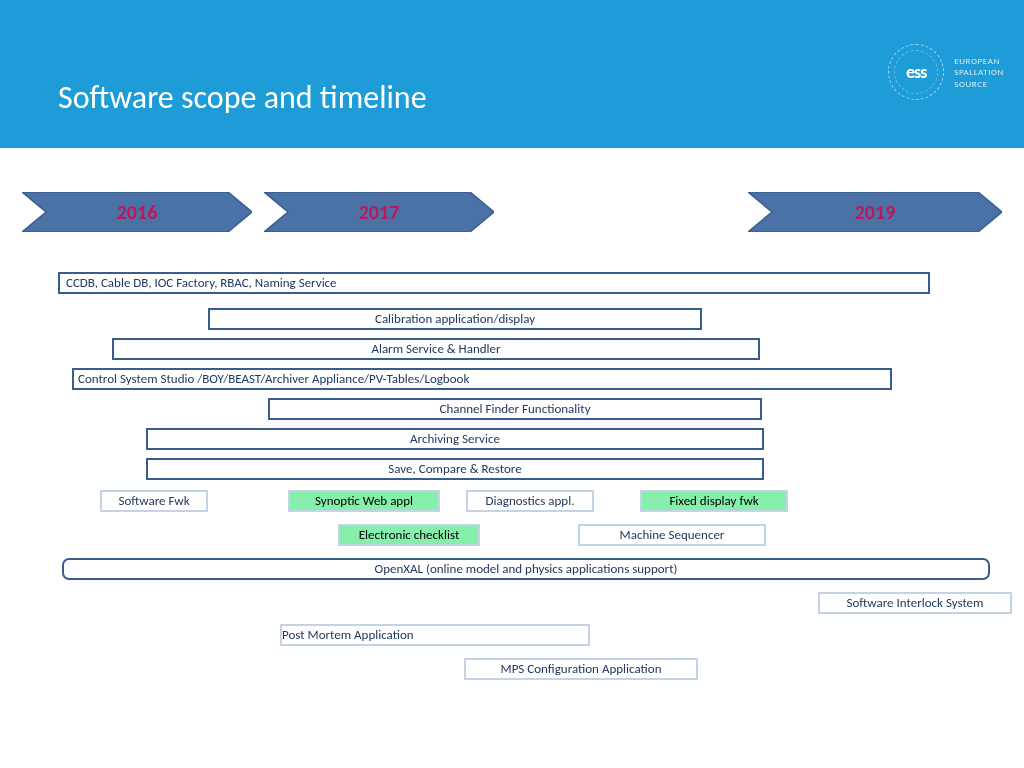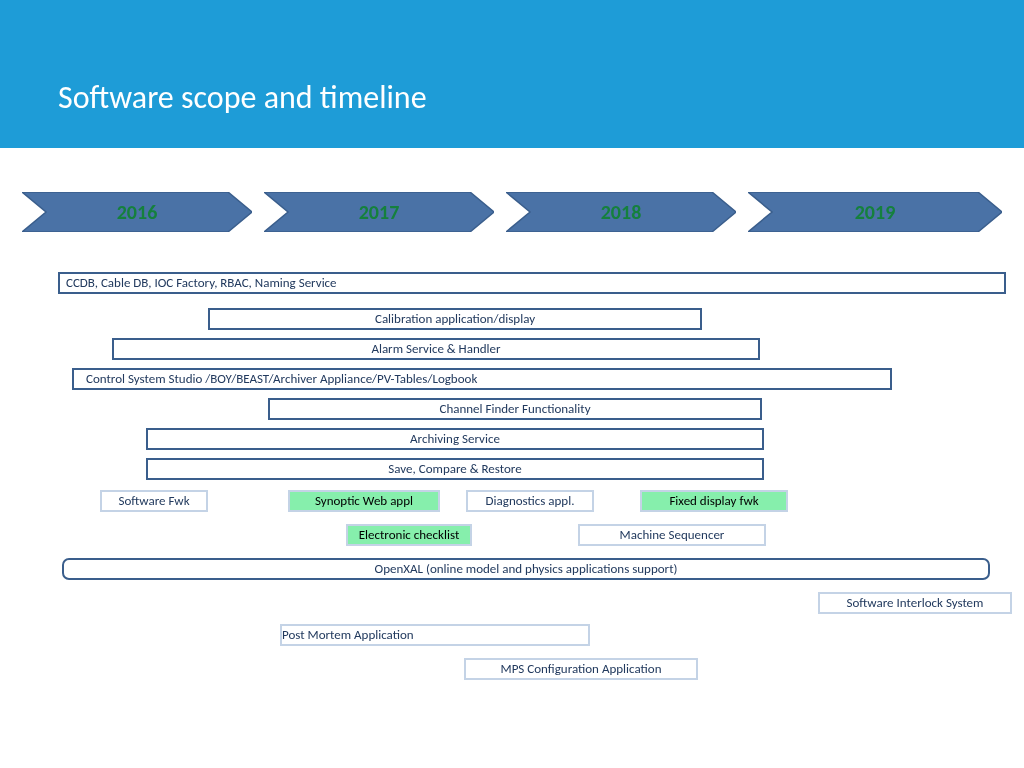--- a/index.html
+++ b/index.html
@@ -87,21 +87,21 @@
   }
   .chevron svg { display: block; }
   .chevron-label {
     position: absolute;
     inset: 0;
     display: flex;
     align-items: center;
     justify-content: center;
     font-size: 20px;
     font-weight: 700;
-    color: #15803d;
+    color: #be185d;
   }
 
   .bars {
     position: relative;
   }
   .bar {
     position: absolute;
     height: 22px;
     border: 2px solid #3a5e8c;
     background: #ffffff;
@@ -121,61 +121,65 @@
     background: #86efac;
     border-color: #c4d3e6;
     color: #000;
   }
 </style>
 </head>
 <body>
 
 <div class="header">
   <div class="title">Software scope and timeline</div>
+  <div class="logo-block">
+    <div class="logo-circle">
+      <span class="logo-text">ess</span>
+    </div>
+    <div class="logo-label">
+      <div>EUROPEAN</div>
+      <div>SPALLATION</div>
+      <div>SOURCE</div>
+    </div>
+  </div>
 </div>
 
 <div class="content">
   <div class="year-row" id="year-row">
       <div class="chevron" style="left: 22px; width: 230px;">
         <svg width="230" height="40" viewBox="0 0 230 40">
           <polygon points="0,0 206,0 230,20 206,40 0,40 24,20" fill="#4a72a6" stroke="#3a5e8c" stroke-width="1.5"></polygon>
         </svg>
         <div class="chevron-label">2016</div>
       </div>
       <div class="chevron" style="left: 264px; width: 230px;">
         <svg width="230" height="40" viewBox="0 0 230 40">
           <polygon points="0,0 206,0 230,20 206,40 0,40 24,20" fill="#4a72a6" stroke="#3a5e8c" stroke-width="1.5"></polygon>
         </svg>
         <div class="chevron-label">2017</div>
       </div>
-      <div class="chevron" style="left: 506px; width: 230px;">
-        <svg width="230" height="40" viewBox="0 0 230 40">
-          <polygon points="0,0 206,0 230,20 206,40 0,40 24,20" fill="#4a72a6" stroke="#3a5e8c" stroke-width="1.5"></polygon>
-        </svg>
-        <div class="chevron-label">2018</div>
-      </div>
       <div class="chevron" style="left: 748px; width: 254px;">
         <svg width="254" height="40" viewBox="0 0 254 40">
           <polygon points="0,0 230,0 254,20 230,40 0,40 24,20" fill="#4a72a6" stroke="#3a5e8c" stroke-width="1.5"></polygon>
         </svg>
         <div class="chevron-label">2019</div>
       </div>
     </div>
   <div class="bars" id="bars">
-      <div class="bar left" style="left: 58px; width: 948px; top: 0px;">CCDB, Cable DB, IOC Factory, RBAC, Naming Service</div>
+      <div class="bar left" style="left: 58px; width: 872px; top: 0px;">CCDB, Cable DB, IOC Factory, RBAC, Naming Service</div>
       <div class="bar" style="left: 208px; width: 494px; top: 36px;">Calibration application/display</div>
       <div class="bar" style="left: 112px; width: 648px; top: 66px;">Alarm Service &amp; Handler</div>
-      <div class="bar left" style="left: 72px; width: 820px; top: 96px; padding-left: 12px;">Control System Studio /BOY/BEAST/Archiver Appliance/PV-Tables/Logbook</div>
+      <div class="bar left" style="left: 72px; width: 820px; top: 96px; padding-left: 4px;">Control System Studio /BOY/BEAST/Archiver Appliance/PV-Tables/Logbook</div>
       <div class="bar" style="left: 268px; width: 494px; top: 126px;">Channel Finder Functionality</div>
       <div class="bar" style="left: 146px; width: 618px; top: 156px;">Archiving Service</div>
       <div class="bar" style="left: 146px; width: 618px; top: 186px;">Save, Compare &amp; Restore</div>
       <div class="bar light" style="left: 100px; width: 108px; top: 218px;">Software Fwk</div>
       <div class="bar red" style="left: 288px; width: 152px; top: 218px;">Synoptic Web appl</div>
       <div class="bar light" style="left: 466px; width: 128px; top: 218px;">Diagnostics appl.</div>
       <div class="bar red" style="left: 640px; width: 148px; top: 218px;">Fixed display fwk</div>
-      <div class="bar red" style="left: 346px; width: 126px; top: 252px;">Electronic checklist</div>
+      <div class="bar red" style="left: 338px; width: 142px; top: 252px;">Electronic checklist</div>
       <div class="bar light" style="left: 578px; width: 188px; top: 252px;">Machine Sequencer</div>
       <div class="bar" style="left: 62px; width: 928px; top: 286px; border-radius: 7px;">OpenXAL (online model and physics applications support)</div>
       <div class="bar light" style="left: 818px; width: 194px; top: 320px;">Software Interlock System</div>
       <div class="bar light left" style="left: 280px; width: 310px; top: 352px; padding-left: 0;">Post Mortem Application</div>
       <div class="bar light" style="left: 464px; width: 234px; top: 386px;">MPS Configuration Application</div>
     </div>
 </div>
 
 </body></html>

